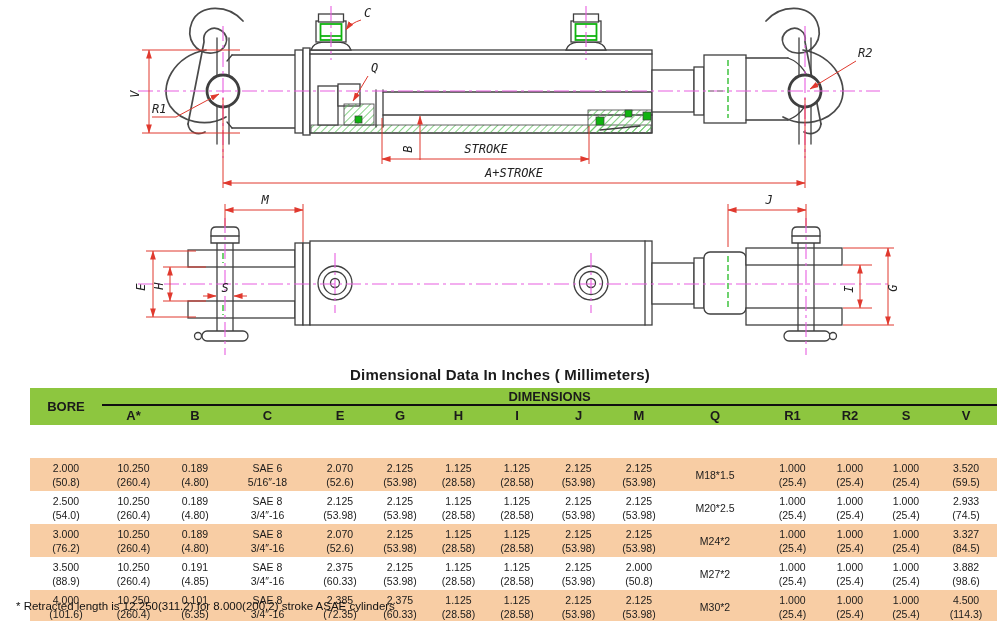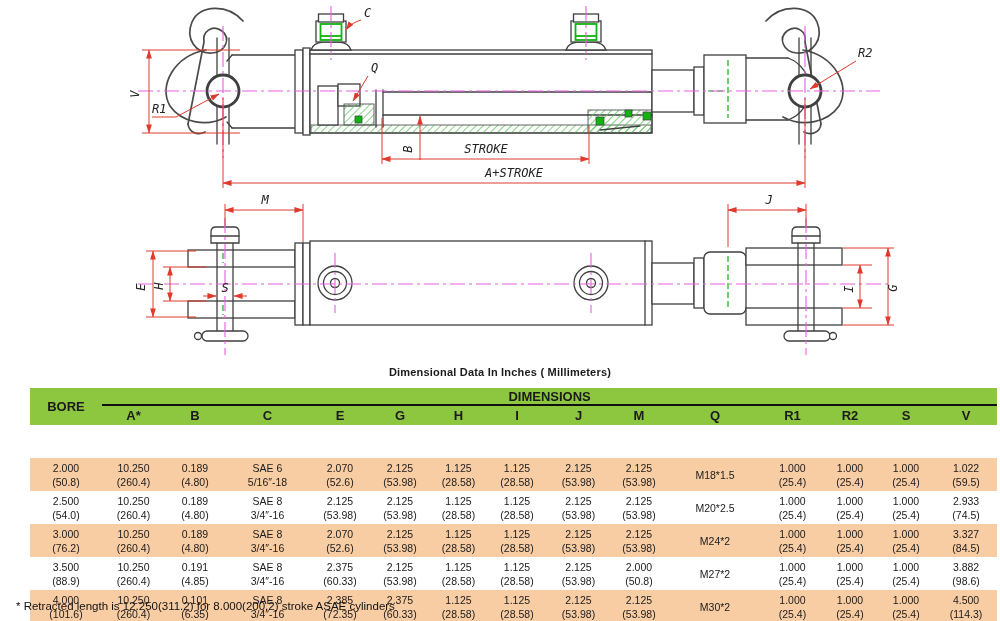--- a/index.html
+++ b/index.html
@@ -25,21 +25,21 @@
   .arrfill{fill:var(--dim-red);}
   .grnS{stroke:var(--part-green);stroke-width:1.8;fill:none;}
   .grnF{fill:var(--part-green);stroke:#3f3f3f;stroke-width:.7;}
   .grnD{stroke:var(--part-green);stroke-width:1.2;fill:none;stroke-dasharray:6 3;}
   .hat{fill:url(#hatch);stroke:#3f3f3f;stroke-width:.8;}
   .lbl{font-family:"DejaVu Sans Mono",monospace;font-style:italic;font-size:12px;fill:#222;}
   .lblm{text-anchor:middle;}
 
   
   .tbl-title{position:absolute;top:366px;left:0;width:1000px;text-align:center;
-    font-size:11px;font-weight:bold;letter-spacing:.2px;}
+    font-size:15px;font-weight:bold;letter-spacing:.2px;}
   table.dims{position:absolute;top:388px;left:30px;width:967px;border-collapse:collapse;
     table-layout:fixed;text-align:center;}
   table.dims thead th{background:var(--header-green);font-size:13px;font-weight:bold;padding:0;}
   th.boreH{vertical-align:middle;font-size:11.5px;}
   th.dimsH{height:17px;border-bottom:2.5px solid #101010;vertical-align:middle;}
   tr.subhead th{height:20px;vertical-align:middle;}
   tr.gap td{height:3px;background:#fff;padding:0;}
   table.dims tbody th,table.dims tbody td{font-weight:normal;font-size:10.5px;
     padding:2px 0;vertical-align:middle;height:33px;}
   tr.peach th,tr.peach td{background:var(--row-peach);}
@@ -390,21 +390,21 @@
           </td>
           <td>
             <div class="cell-line">1.000</div>
             <div class="cell-line">(25.4)</div>
           </td>
           <td>
             <div class="cell-line">1.000</div>
             <div class="cell-line">(25.4)</div>
           </td>
           <td>
-            <div class="cell-line">1.022</div>
+            <div class="cell-line">3.520</div>
             <div class="cell-line">(59.5)</div>
           </td>
         </tr>
         <tr class="plain">
           <th>
             <div class="cell-line">2.500</div>
             <div class="cell-line">(54.0)</div>
           </th>
           <td>
             <div class="cell-line">10.250</div>

